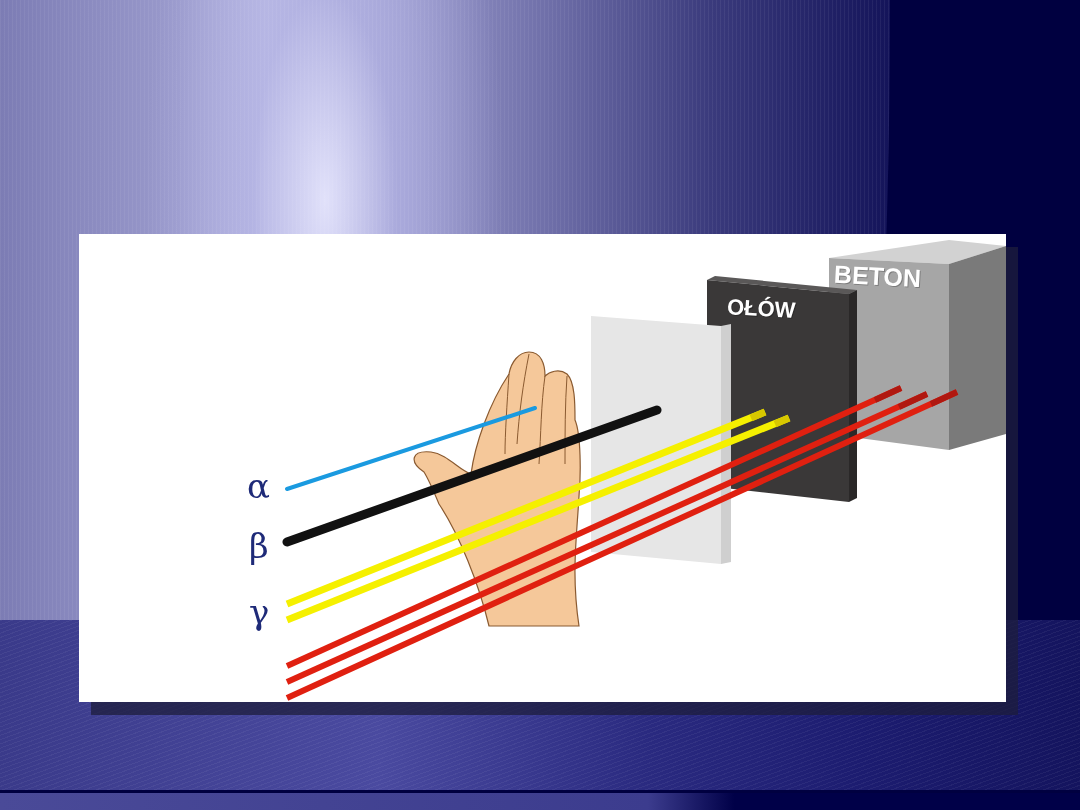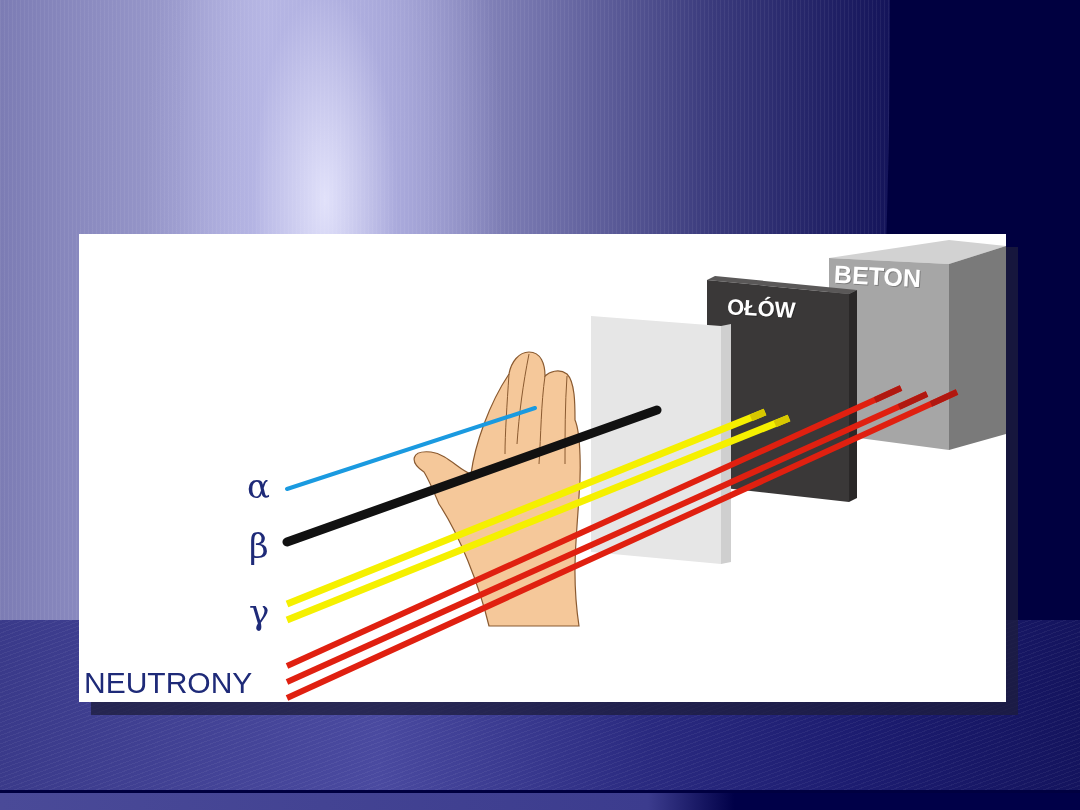--- a/index.html
+++ b/index.html
@@ -120,17 +120,16 @@
       <line x1="208" y1="464" x2="878" y2="158" stroke="#e02010" stroke-width="6"></line>
       <line x1="796" y1="166" x2="822" y2="154" stroke="#b01810" stroke-width="6"></line>
       <line x1="820" y1="173" x2="848" y2="160" stroke="#b01810" stroke-width="6"></line>
       <line x1="852" y1="170" x2="878" y2="158" stroke="#b01810" stroke-width="6"></line>
     </g>
   </svg>
 
   <span class="label lbl-alpha">α</span>
   <span class="label lbl-beta">β</span>
   <span class="label lbl-gamma">γ</span>
-  <span class="label lbl-neutron">NEUTRONY</span>
 
   <span class="material-label lbl-olow">OŁÓW</span>
   <span class="material-label lbl-beton">BETON</span>
 </div>
 
 </body></html>

